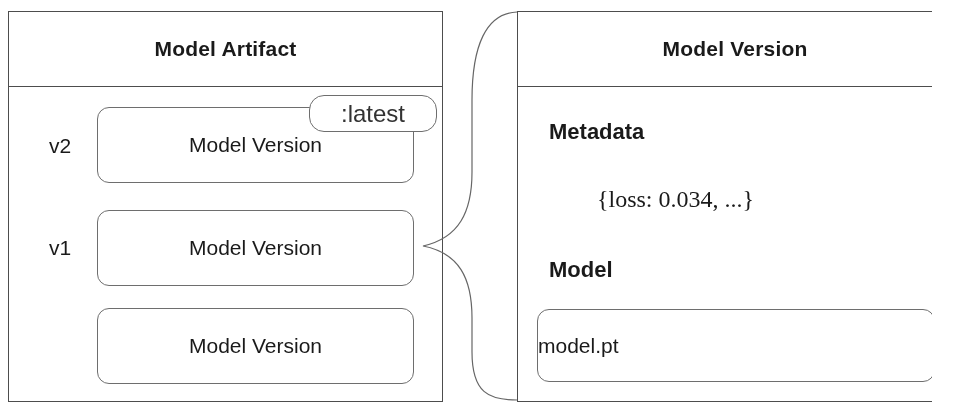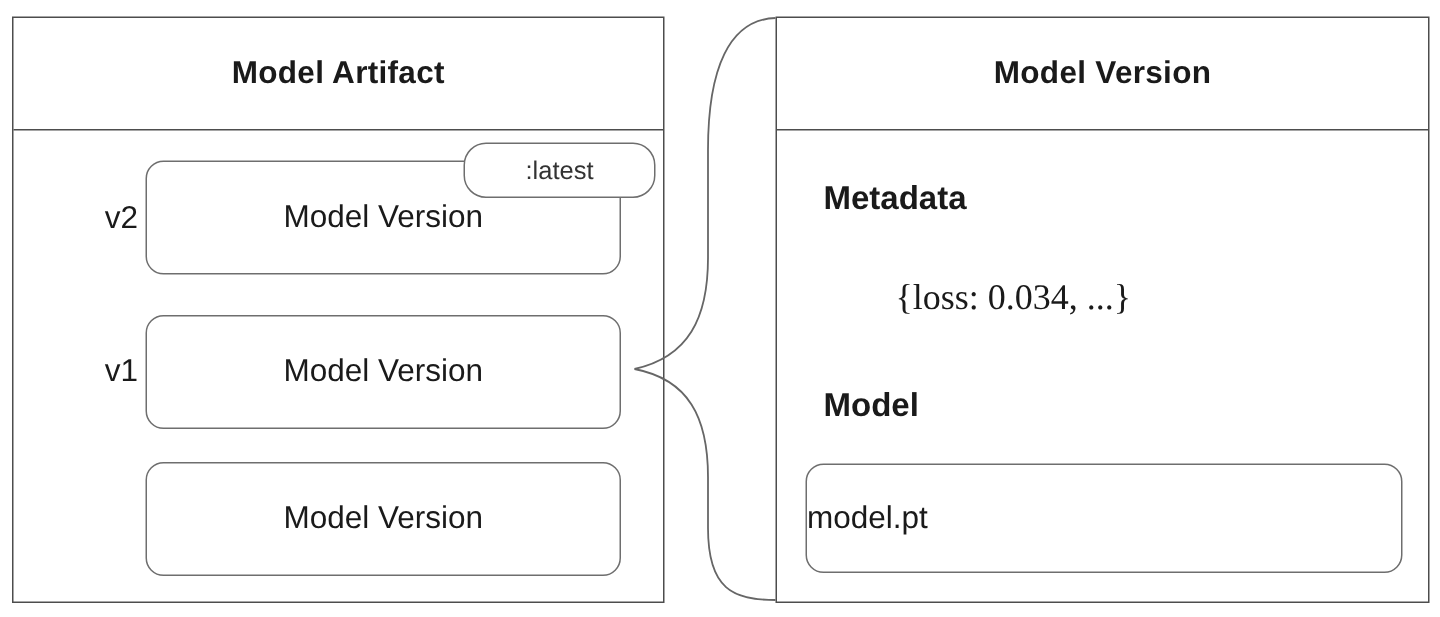--- a/index.html
+++ b/index.html
@@ -4,21 +4,20 @@
 <style>
   html, body { margin: 0; padding: 0; background: #ffffff; }
   .canvas {
     position: relative;
     width: 932px;
     height: 411px;
     background: #ffffff;
     font-family: "Liberation Sans", sans-serif;
     color: #1a1a1a;
     overflow: hidden;
-    padding-left: 28px;
   }
   .abs { position: absolute; }
 
   
   .panel {
     position: absolute;
     border: 1.5px solid #4d4d4d;
     background: #ffffff;
     box-sizing: border-box;
   }
@@ -32,21 +31,21 @@
     justify-content: center;
     font-weight: bold;
     font-size: 21px;
     letter-spacing: 0.2px;
   }
 
   
   .version-label {
     position: absolute;
     width: 64px;
-    text-align: right;
+    text-align: center;
     font-size: 21px;
     line-height: 28px;
   }
   .version-box {
     position: absolute;
     left: 97px;
     width: 317px;
     height: 76px;
     border: 1px solid #6e6e6e;
     border-radius: 12px;
@@ -59,21 +58,21 @@
   }
   .tag-pill {
     position: absolute;
     height: 37px;
     border: 1px solid #6e6e6e;
     border-radius: 15px;
     background: #ffffff;
     display: flex;
     align-items: center;
     justify-content: center;
-    font-size: 17px;
+    font-size: 24px;
     color: #333333;
     z-index: 3;
     box-sizing: border-box;
   }
 
   
   .section-heading {
     position: absolute;
     font-weight: bold;
     font-size: 22px;

